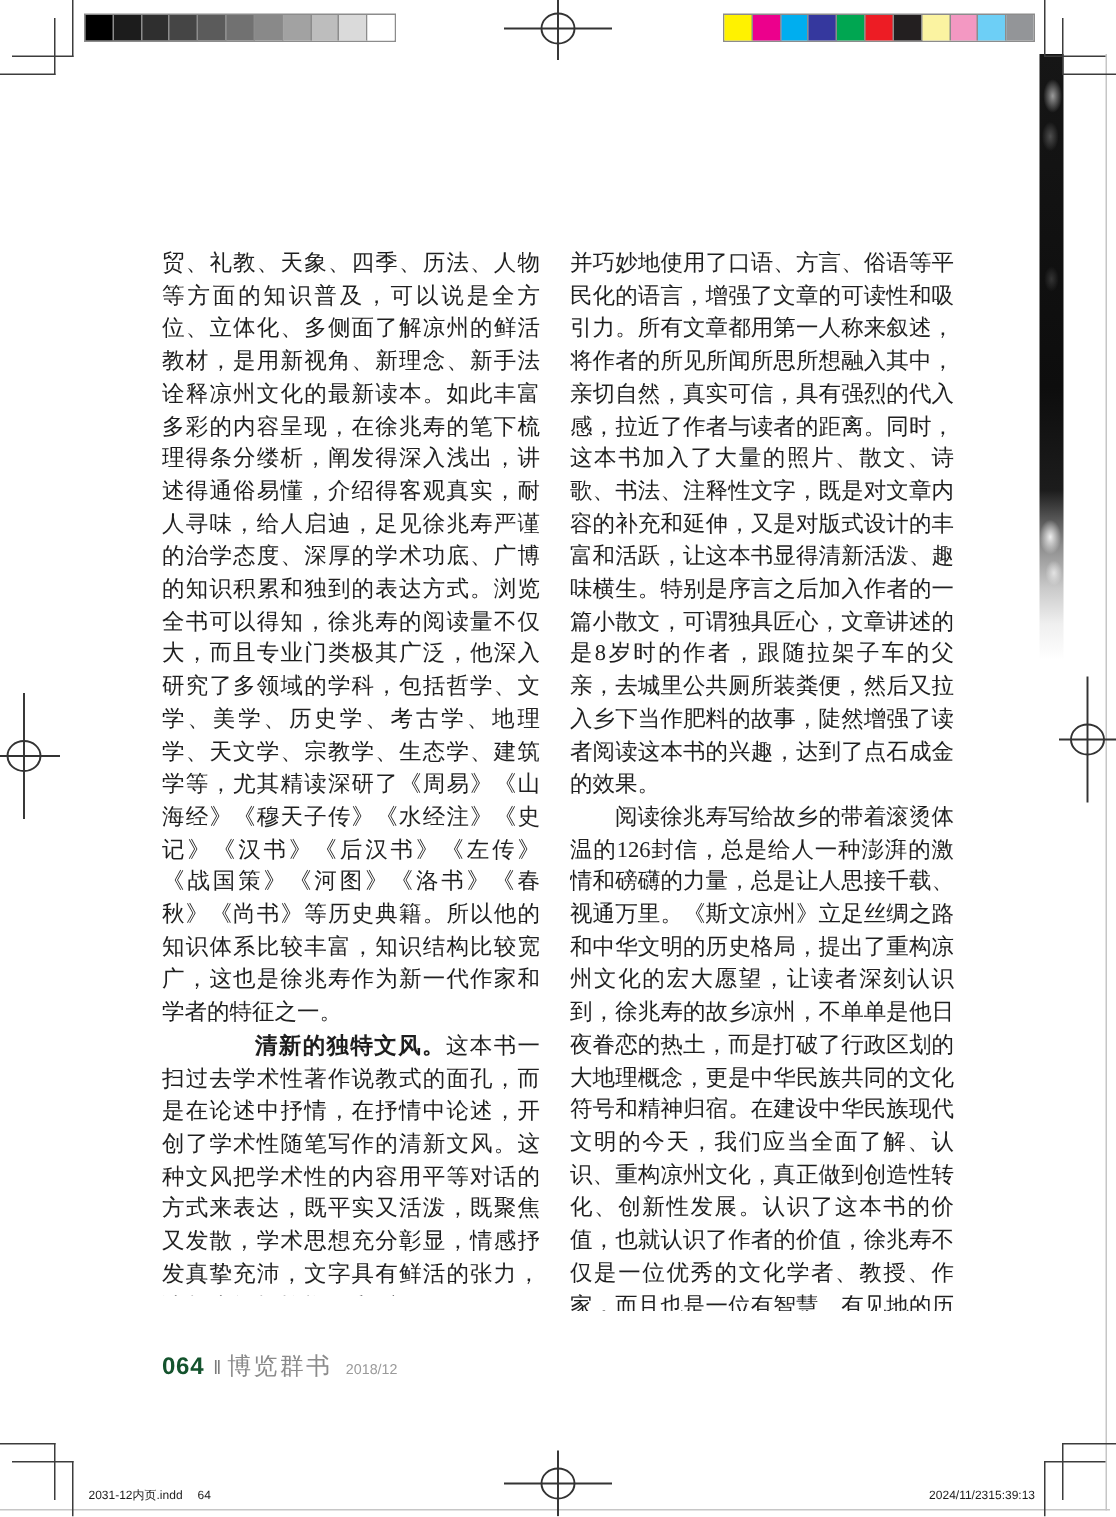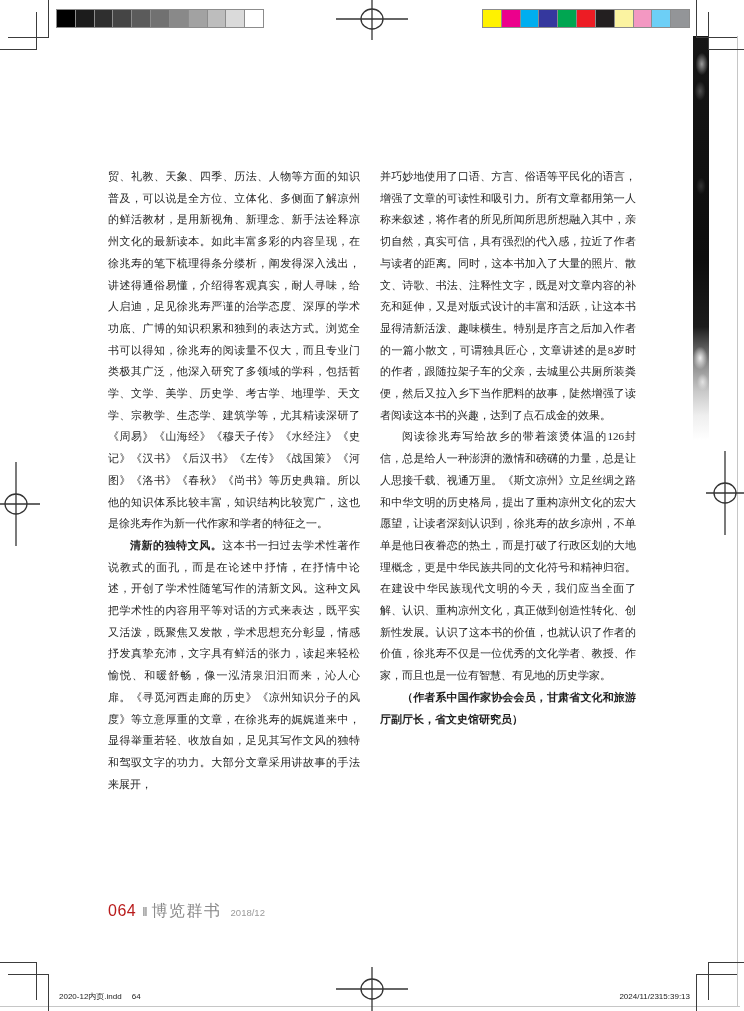--- a/index.html
+++ b/index.html
@@ -36,33 +36,33 @@
       radial-gradient(7px 12px at 50% 150px, rgba(120,120,120,.35), rgba(120,120,120,0) 70%),
       radial-gradient(10px 16px at 45% 322px,rgba(245,245,245,.95), rgba(245,245,245,0) 72%),
       radial-gradient(8px 12px at 60% 346px, rgba(235,235,235,.85), rgba(235,235,235,0) 70%),
       linear-gradient(180deg,#161616 0%,#0d0d0d 55%,#1c1c1c 72%,#8a8a8a 81%,#c9c9c9 88%,#efefef 94%,#ffffff 100%);}
 
   
   .edge-r{position:absolute;left:737px;top:36px;width:1.3px;height:971px;background:#c6c6c6;}
   .edge-b{position:absolute;left:0;top:1006px;width:740px;height:1.3px;background:#c6c6c6;}
 
   
-  .col{position:absolute;top:166px;font-size:11px;line-height:21.7px;color:#1f1f1f;
+  .col{position:absolute;top:166px;font-size:15px;line-height:21.7px;color:#1f1f1f;
        text-align:justify;text-justify:inter-ideograph;overflow:hidden;}
   .col p{margin:0;}
   .col p.indent{text-indent:2em;}
   .col-left{left:108px;width:252px;height:698px;}
   .col-right{left:380px;width:256px;height:708px;}
-  .lead{font-family:"Liberation Sans", sans-serif;font-weight:bold;}
+  .lead{font-family:"Liberation Sans", sans-serif;font-weight:bold;margin-left:32px;}
   .note{font-family:"Liberation Sans", sans-serif;font-weight:bold;}
 
   
   .footer{position:absolute;left:108px;top:901px;display:flex;align-items:baseline;
           font-family:"Liberation Sans", sans-serif;color:#858585;}
-  .footer .pn{font-size:16px;font-weight:normal;color:#b91c1c;letter-spacing:.5px;}
+  .footer .pn{font-size:16px;font-weight:bold;color:#14532d;letter-spacing:.5px;}
   .footer .sep{font-size:13px;margin:0 4px 0 6px;color:#7a7a7a;}
   .footer .mag{font-size:16px;letter-spacing:1.5px;color:#8a8a8a;}
   .footer .iss{font-size:9.5px;margin-left:9px;color:#9a9a9a;}
 
   
   .slug{position:absolute;top:992px;font-family:"Liberation Sans", sans-serif;
         font-size:8px;line-height:9px;color:#1a1a1a;}
   .slug-left{left:59px;}
   .slug-left .pg{margin-left:10px;margin-top:25px;}
   .slug-right{left:566px;width:124px;text-align:right;}
@@ -146,19 +146,19 @@
   </div>
 
   <div class="footer">
     <span class="pn">064</span>
     <span class="sep">‖</span>
     <span class="mag">博览群书</span>
     <span class="iss">2018/12</span>
   </div>
 
   <div class="slug slug-left">
-    <span>2020-12内页.indd</span><span class="pg">64</span>
+    <span>2031-12内页.indd</span><span class="pg">64</span>
   </div>
   <div class="slug slug-right">
     <span>2024/11/23</span><span class="tm">15:39:13</span>
   </div>
 
 </div>
 
 </body></html>

